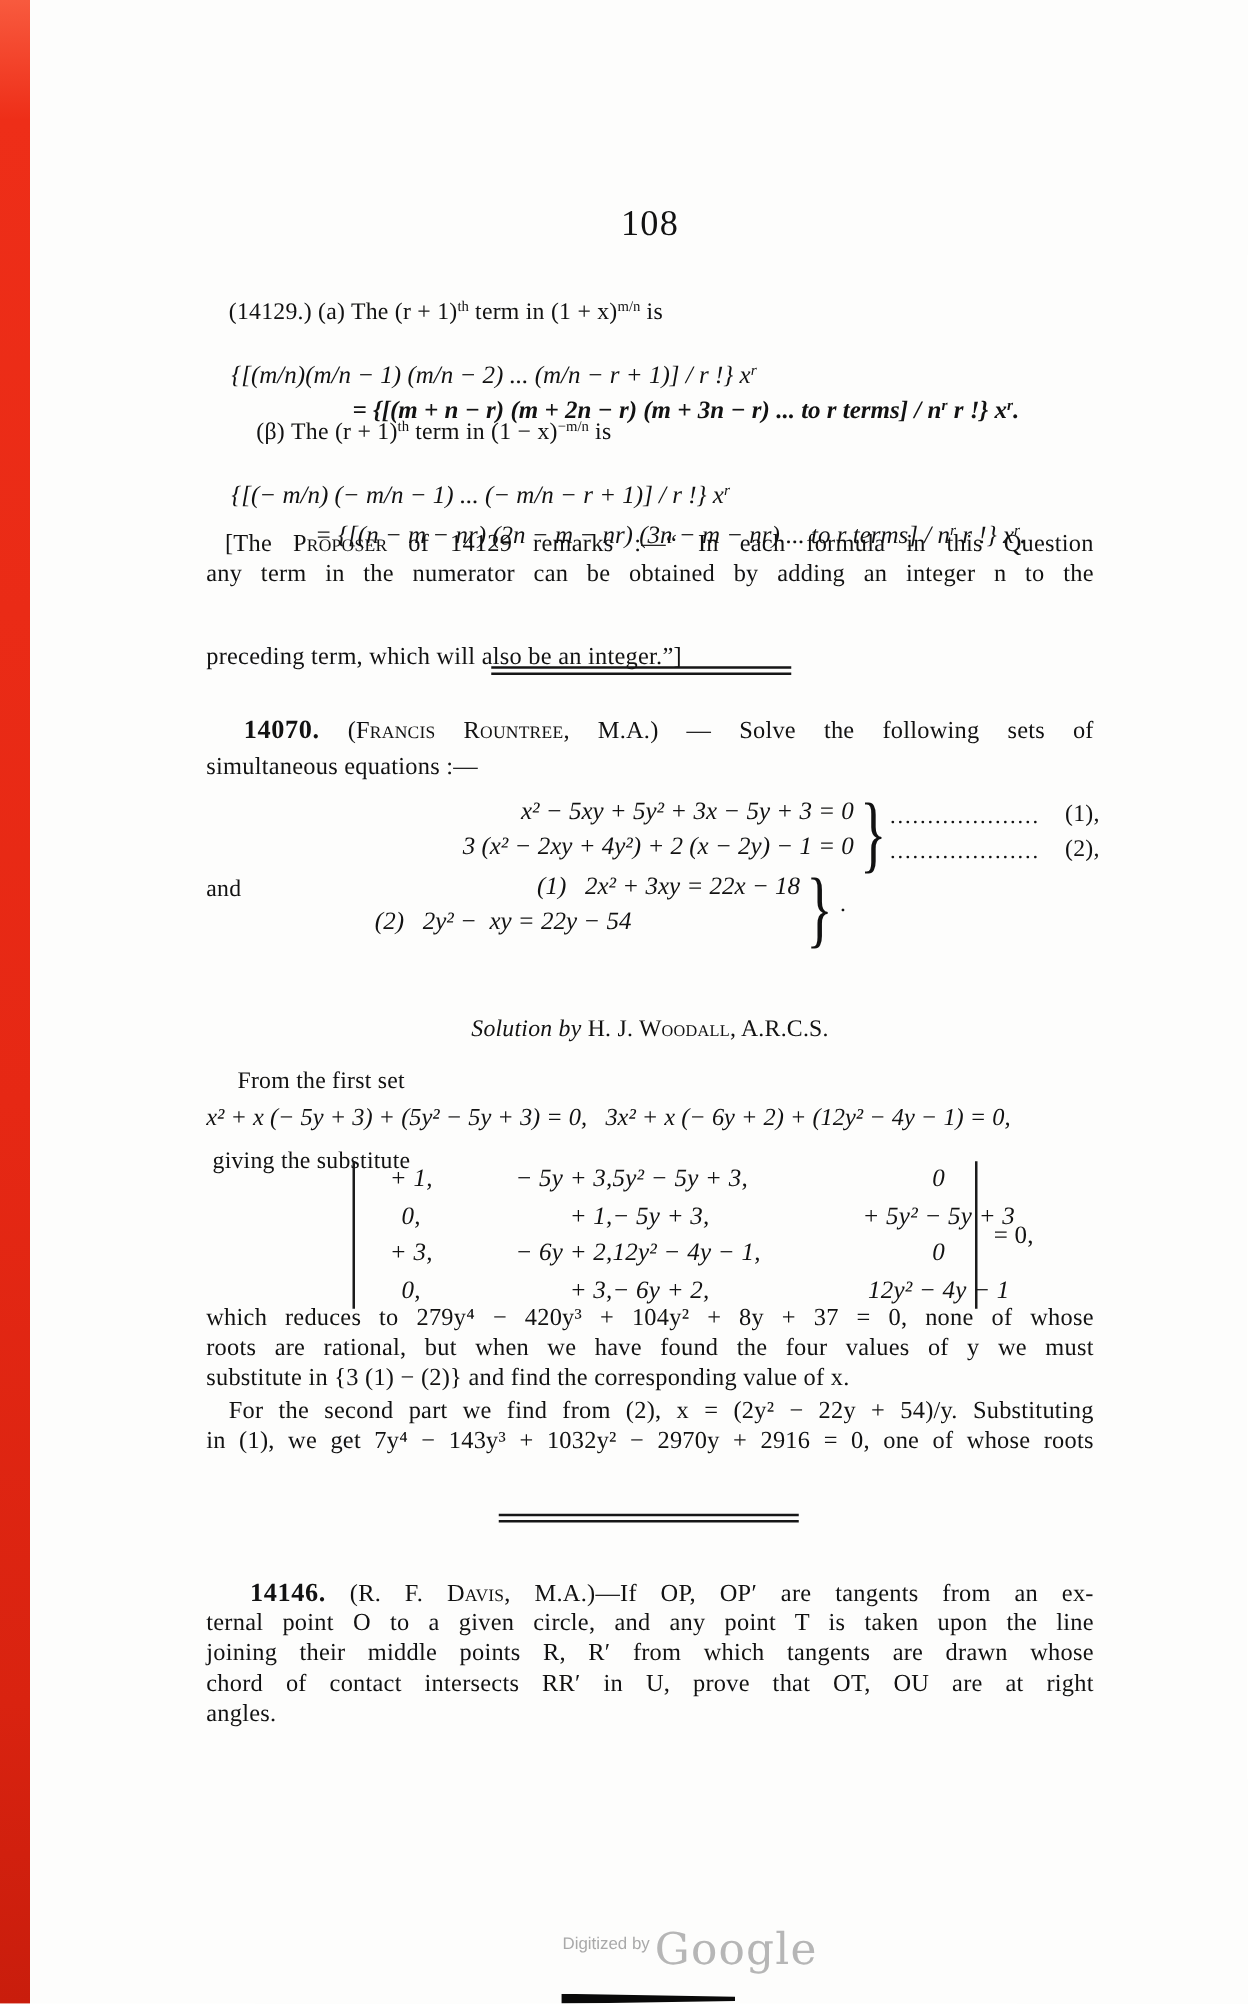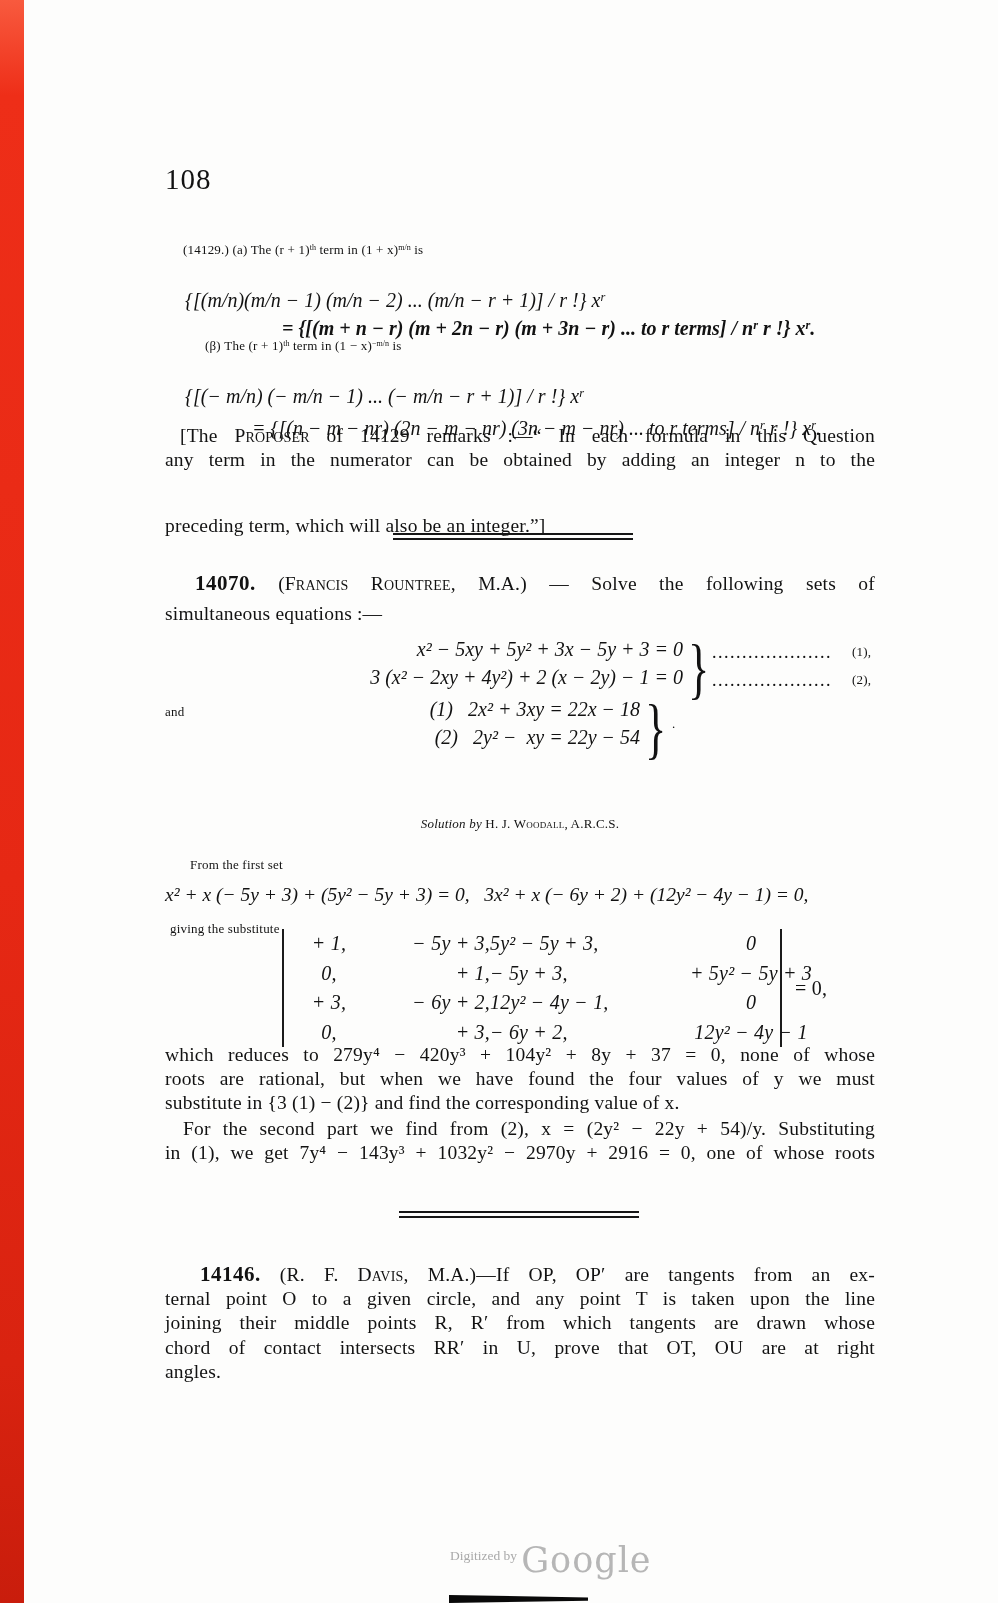--- a/index.html
+++ b/index.html
@@ -1,21 +1,21 @@
 <!DOCTYPE html>
 <html><head>
 <meta charset="utf-8">
 <style>
   html,body{margin:0;padding:0;background:#ffffff;}
   .page{
     position:relative;width:998px;height:1603px;background:#fdfdfc;overflow:hidden;
     font-family:"Liberation Serif","DejaVu Serif",serif;color:#121212;
   }
   .abs{position:absolute;}
-  .txt{font-size:13px;line-height:24px;letter-spacing:0.2px;white-space:nowrap;}
+  .txt{font-size:19px;line-height:24px;letter-spacing:0.2px;white-space:nowrap;}
   .para{font-size:19.5px;line-height:24.5px;letter-spacing:0.2px;width:710px;}
   .just{text-align:justify;text-align-last:justify;}
   .math{font-style:italic;font-size:20px;white-space:pre;}
   .sup{font-size:0.62em;position:relative;top:-0.5em;letter-spacing:0;}
   .sc{font-variant:small-caps;}
   .qnum{font-weight:bold;font-size:21px;letter-spacing:0.5px;}
   .divider{height:3px;border-top:2.5px solid #161616;border-bottom:2px solid #161616;width:240px;}
   .brace{font-size:52px;line-height:1;font-weight:400;transform:scale(0.85,1.32);transform-origin:top left;font-style:normal;}
   .dots{font-size:18px;letter-spacing:1.5px;overflow:hidden;width:138px;white-space:nowrap;}
   .det{
@@ -37,21 +37,21 @@
   .gmark-logo{font-family:"DejaVu Serif","Liberation Serif",serif;font-size:35px;color:#b6b6b6;letter-spacing:1px;}
   .blackbar{background:#090909;clip-path:polygon(0 0,100% 30%,100% 72%,0 100%);}
 </style>
 </head>
 <body>
 
 <div class="page">
 
   <div class="abs redstrip"></div>
 
-  <div class="abs" style="left:165px;top:163px;width:710px;text-align:left;font-size:29px;letter-spacing:1px;">108</div>
+  <div class="abs" style="left:165px;top:163px;width:710px;text-align:center;font-size:29px;letter-spacing:1px;">108</div>
 
   <div class="abs txt" style="left:183px;top:238px;">
     <span>(14129.)   (a)  The (r + 1)</span><span class="sup">th</span><span> term in (1 + x)</span><span class="sup">m/n</span><span> is</span>
   </div>
   <div class="abs math" style="left:165px;top:266px;">
     <span>{[(m/n)(m/n − 1) (m/n − 2) ... (m/n − r + 1)] / r !} x</span><span class="sup">r</span>
   </div>
   <div class="abs math" style="left:262px;top:294px;font-weight:bold;">
     <span>= {[(m + n − r) (m + 2n − r) (m + 3n − r) ... to r terms] / n</span><span class="sup">r</span><span> r !} x</span><span class="sup">r</span><span>.</span>
   </div>
@@ -81,21 +81,21 @@
   <div class="abs math" style="left:165px;top:638px;width:518px;text-align:right;">x² − 5xy + 5y² + 3x − 5y + 3 = 0</div>
   <div class="abs math" style="left:165px;top:666px;width:518px;text-align:right;">3 (x² − 2xy + 4y²) + 2 (x − 2y) − 1 = 0</div>
   <div class="abs brace" style="left:688px;top:634px;">}</div>
   <div class="abs dots" style="left:712px;top:642px;">....................</div>
   <div class="abs txt" style="left:852px;top:640px;">(1),</div>
   <div class="abs dots" style="left:712px;top:670px;">....................</div>
   <div class="abs txt" style="left:852px;top:668px;">(2),</div>
 
   <div class="abs txt" style="left:165px;top:700px;">and</div>
   <div class="abs math" style="left:165px;top:698px;width:475px;text-align:right;">(1)   2x² + 3xy = 22x − 18</div>
-  <div class="abs math" style="left:165px;top:726px;width:475px;text-align:right;">(2)   2y² −  xy = 22y − 54</div>
+  <div class="abs math" style="left:165px;top:726px;width:475px;text-align:center;">(2)   2y² −  xy = 22y − 54</div>
   <div class="abs brace" style="left:645px;top:694px;">}</div>
   <div class="abs txt" style="left:672px;top:712px;">.</div>
 
   <div class="abs txt" style="left:165px;top:812px;width:710px;text-align:center;">
     <span style="font-style:italic;">Solution by </span><span class="sc">H. J. Woodall, A.R.C.S.</span>
   </div>
   <div class="abs txt" style="left:190px;top:853px;">From the first set</div>
   <div class="abs math" style="left:165px;top:884px;font-size:19.5px;">x² + x (− 5y + 3) + (5y² − 5y + 3) = 0,   3x² + x (− 6y + 2) + (12y² − 4y − 1) = 0,</div>
   <div class="abs txt" style="left:170px;top:917px;">giving the substitute</div>
 
@@ -137,19 +137,19 @@
 
   <div class="abs para just" style="left:165px;top:1262px;">
     <span class="qnum" style="padding-left:35px;">14146.</span><span>  (</span><span class="sc">R. F. Davis,</span><span> M.A.)—If  OP, OP′ are tangents from an ex-</span>
   </div>
   <div class="abs para just" style="left:165px;top:1287px;">ternal point O to a given circle, and any point T is taken upon the line</div>
   <div class="abs para just" style="left:165px;top:1311px;">joining their middle points R, R′ from which tangents are drawn whose</div>
   <div class="abs para just" style="left:165px;top:1336px;">chord of contact intersects RR′ in U, prove that OT, OU are at right</div>
   <div class="abs para" style="left:165px;top:1360px;">angles.</div>
 
   <div class="abs" style="left:450px;top:1540px;white-space:nowrap;">
-    <span class="gmark-small" style="vertical-align:12px;font-family:Liberation Serif, serif;">Digitized by</span>
+    <span class="gmark-small" style="vertical-align:12px;">Digitized by</span>
     <span class="gmark-logo">Google</span>
   </div>
 
   <div class="abs blackbar" style="left:449px;top:1595px;width:139px;height:8px;"></div>
 
 </div>
 
 </body></html>

